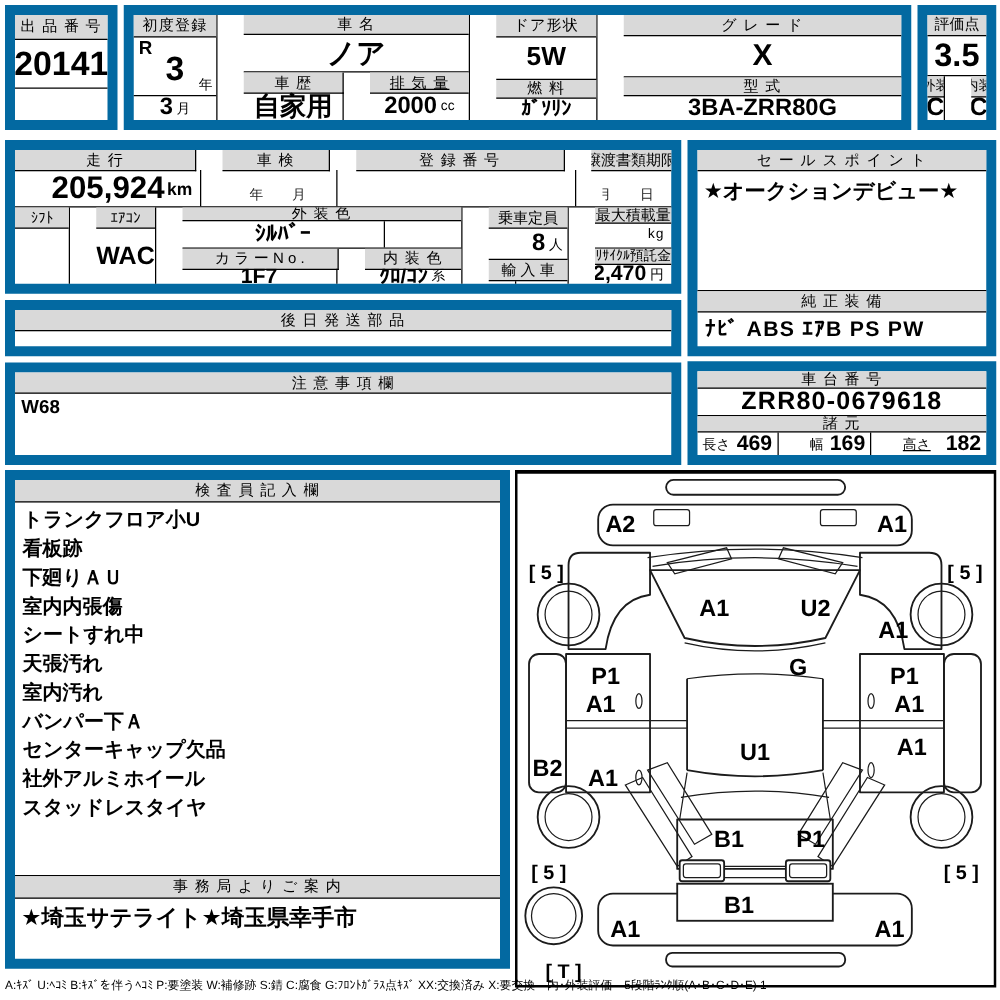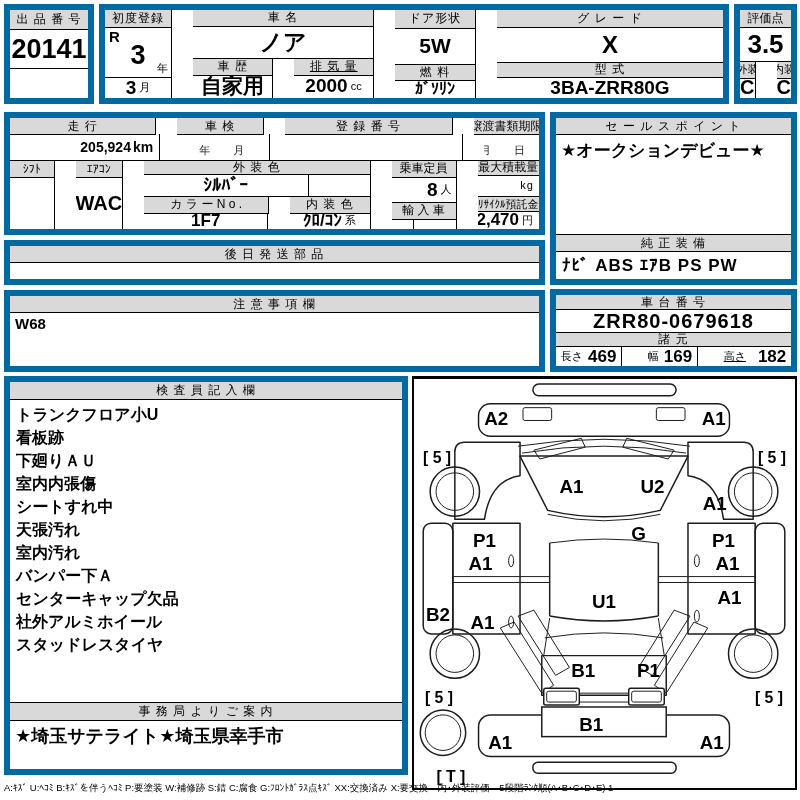--- a/index.html
+++ b/index.html
@@ -1,18 +1,18 @@
 <!DOCTYPE html>
 <html><head>
 <meta charset="utf-8">
 <style>
   html,body{margin:0;padding:0;background:#fff;}
   body{width:800px;height:800px;position:relative;font-family:"Liberation Sans","DejaVu Sans",sans-serif;color:#000;}
   .abs{position:absolute;box-sizing:border-box;}
-  .box{border:6px solid #0369a1;background:#fff;}
+  .box{border:8px solid #0369a1;background:#fff;}
   .hdr{background:#d9d9d9;font-size:12px;text-align:center;letter-spacing:1px;
        display:flex;align-items:center;justify-content:center;border-bottom:1px solid #000;overflow:hidden;white-space:nowrap;}
   .cell{display:flex;align-items:center;justify-content:center;overflow:hidden;white-space:nowrap;box-sizing:border-box;}
   .b{font-weight:bold;}
   .brd-r{border-right:1px solid #000;}
   .brd-b{border-bottom:1px solid #000;}
   .unit{font-size:11px;font-weight:normal;margin-left:3px;}
   .ph{font-size:11px;color:#222;letter-spacing:6px;}
   .row{display:flex;gap:21px;}
   .col{display:flex;flex-direction:column;}
@@ -97,21 +97,21 @@
 
 <div class="abs box col" style="left:4px;top:112px;width:541px;height:123px;">
   <div class="row" style="height:16px;">
     <div class="hdr brd-r" style="width:161px;height:16px;">走 行</div>
     <div class="hdr brd-r" style="width:95px;height:16px;">車 検</div>
     <div class="hdr brd-r" style="width:185px;height:16px;">登 録 番 号</div>
     <div class="hdr fill" style="height:16px;letter-spacing:0;">譲渡書類期限</div>
   </div>
   <div class="row brd-b" style="height:30px;">
     <div class="cell brd-r right-pad" style="width:161px;">
-      <span class="b" style="font-size:14px;margin-left:44px;">205,924</span>
+      <span class="b" style="font-size:25px;margin-left:44px;">205,924</span>
       <span class="b" style="font-size:14px;margin-left:2px;">km</span>
     </div>
     <div class="cell brd-r" style="width:95px;align-items:flex-end;padding-bottom:2px;">
       <span class="ph">年　月</span>
     </div>
     <div class="cell brd-r" style="width:185px;"></div>
     <div class="cell fill" style="align-items:flex-end;justify-content:flex-end;padding:0 8px 2px 0;">
       <span class="ph">月　日</span>
     </div>
   </div>

